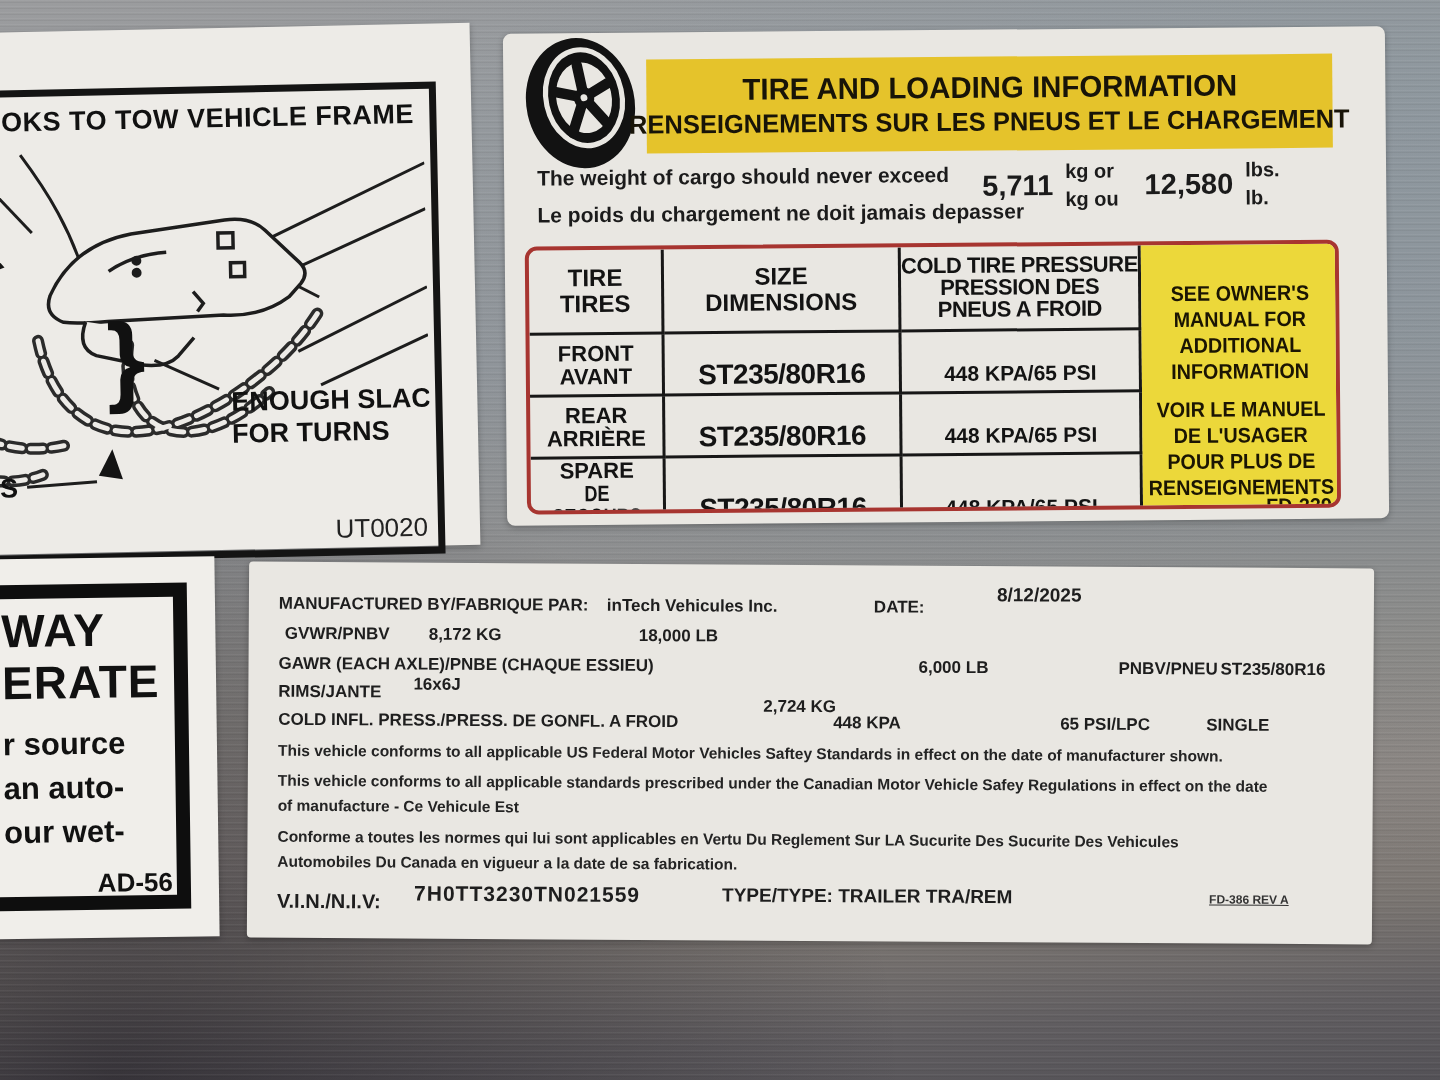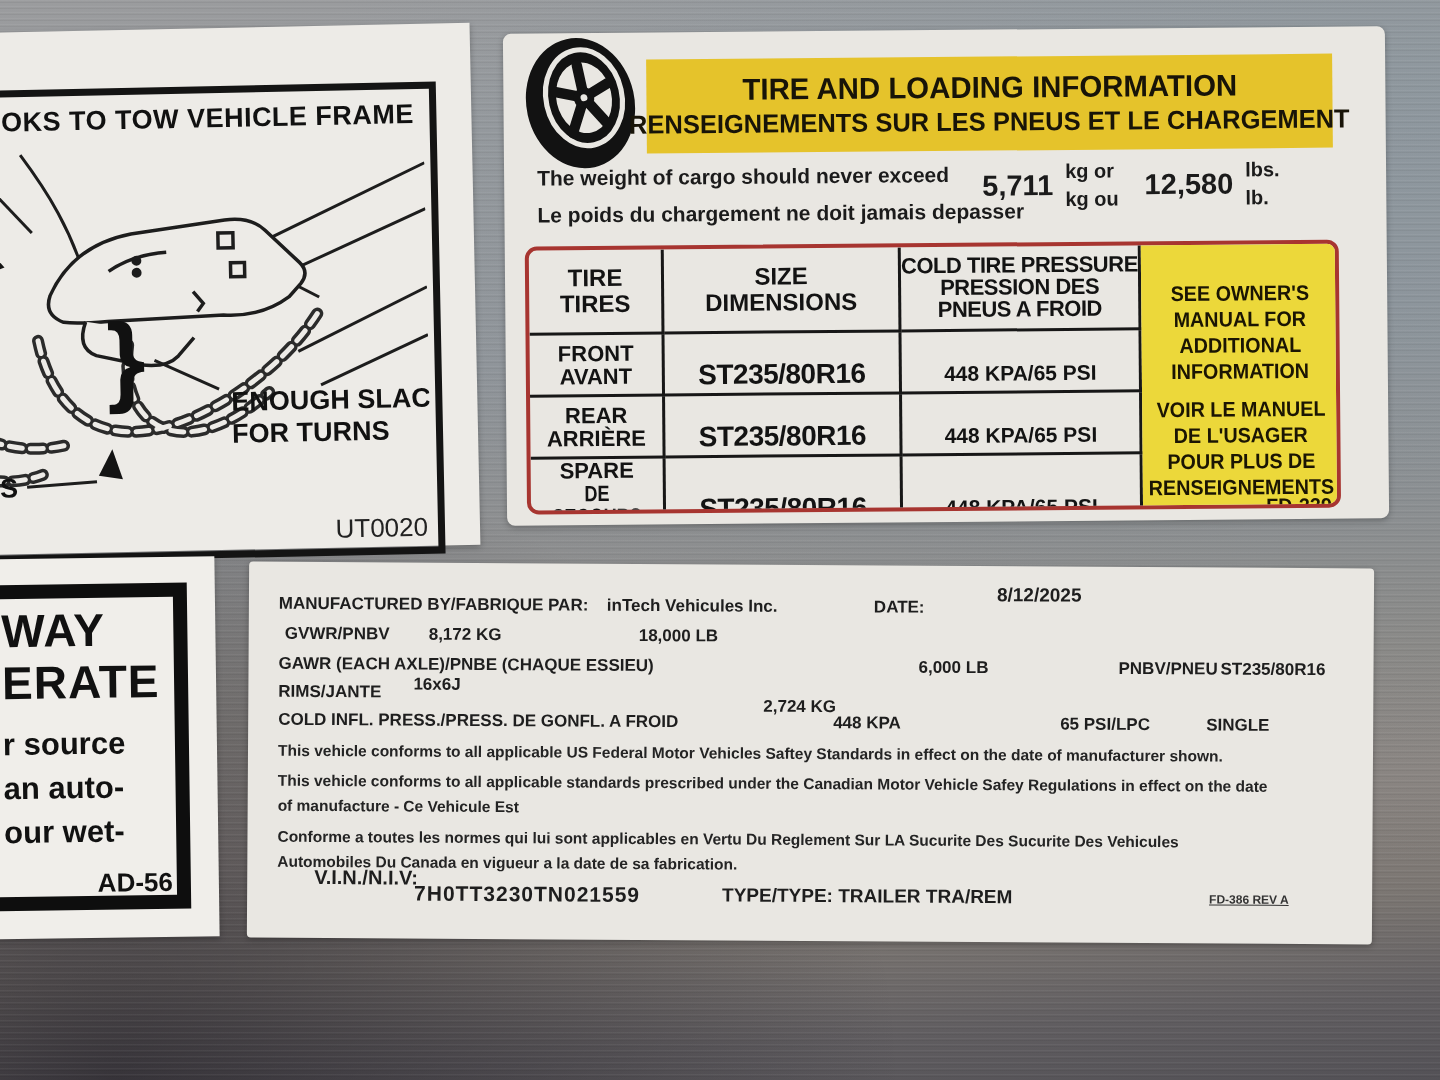--- a/index.html
+++ b/index.html
@@ -235,21 +235,21 @@
 
     <span style="left:30px;top:148px;">COLD INFL. PRESS./PRESS. DE GONFL. A FROID</span>
     <span style="left:585px;top:148px;">448 KPA</span>
     <span style="left:812px;top:148px;">65 PSI/LPC</span>
     <span style="left:958px;top:148px;">SINGLE</span>
 
     <p style="left:30px;top:176px;width:1070px;">This vehicle conforms to all applicable US Federal Motor Vehicles Saftey Standards in effect on the date of manufacturer shown.</p>
     <p style="left:30px;top:206px;width:995px;">This vehicle conforms to all applicable standards prescribed under the Canadian Motor Vehicle Safey Regulations in effect on the date of manufacture - Ce Vehicule Est</p>
     <p style="left:30px;top:262px;width:985px;">Conforme a toutes les normes qui lui sont applicables en Vertu Du Reglement Sur LA Sucurite Des Sucurite Des Vehicules Automobiles Du Canada en vigueur a la date de sa fabrication.</p>
 
-    <span class="vin-lab" style="left:30px;top:304px;margin-left:37px;">V.I.N./N.I.V:</span>
+    <span class="vin-lab" style="left:30px;top:328px;">V.I.N./N.I.V:</span>
     <span class="vin-val" style="left:167px;top:319px;">7H0TT3230TN021559</span>
     <span class="typ" style="left:475px;top:320px;">TYPE/TYPE: TRAILER TRA/REM</span>
     <span class="revcode" style="left:962px;top:325px;text-decoration:underline;">FD-386 REV A</span>
   </div>
 
   <div class="label ad">
     <div class="ad-frame"></div>
     <div class="ad-text">
       <div class="ad-l1">WAY</div>
       <div class="ad-l1">ERATE</div>

